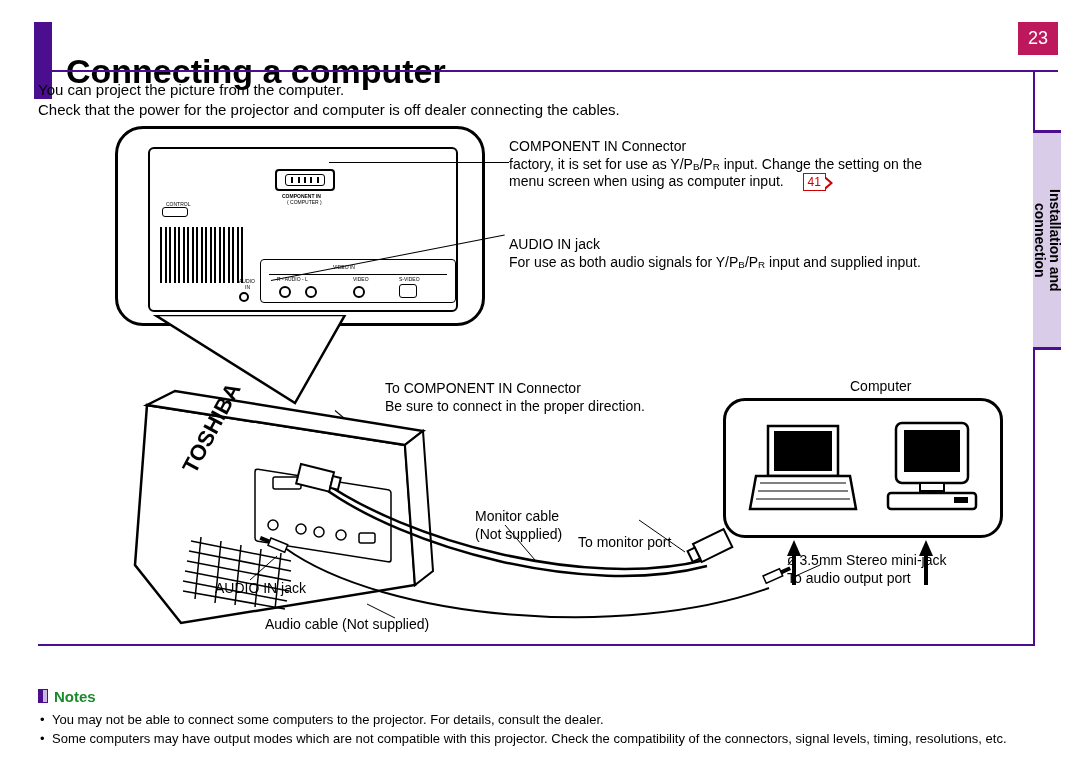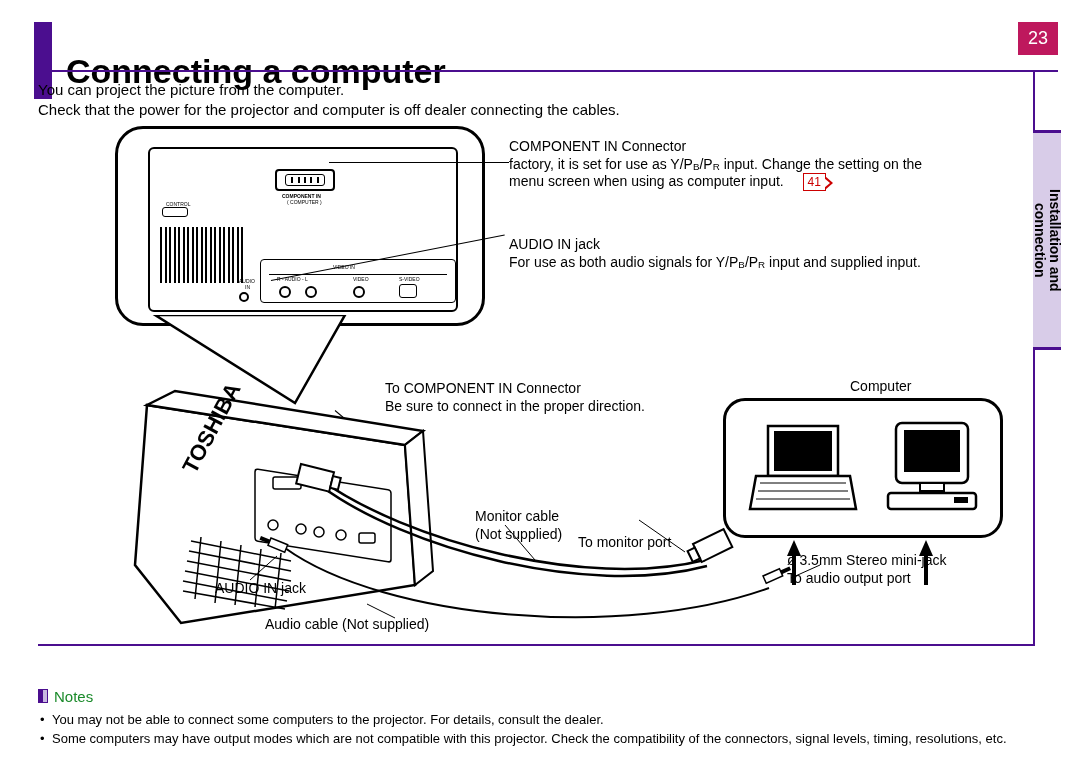--- a/index.html
+++ b/index.html
@@ -235,20 +235,21 @@
   }
   .notes-icon {
     width: 10px;
     height: 14px;
     background: linear-gradient(90deg, #4b0e8f 50%, #c8b8e0 50%);
     border: 1px solid #4b0e8f;
   }
   .notes-title {
     color: #1a8a2a;
     font-size: 15px;
+    font-weight: bold;
   }
   .notes-list {
     list-style: none;
     font-size: 13px;
     line-height: 1.35;
   }
   .notes-list li {
     position: relative;
     padding-left: 14px;
     margin-bottom: 2px;

